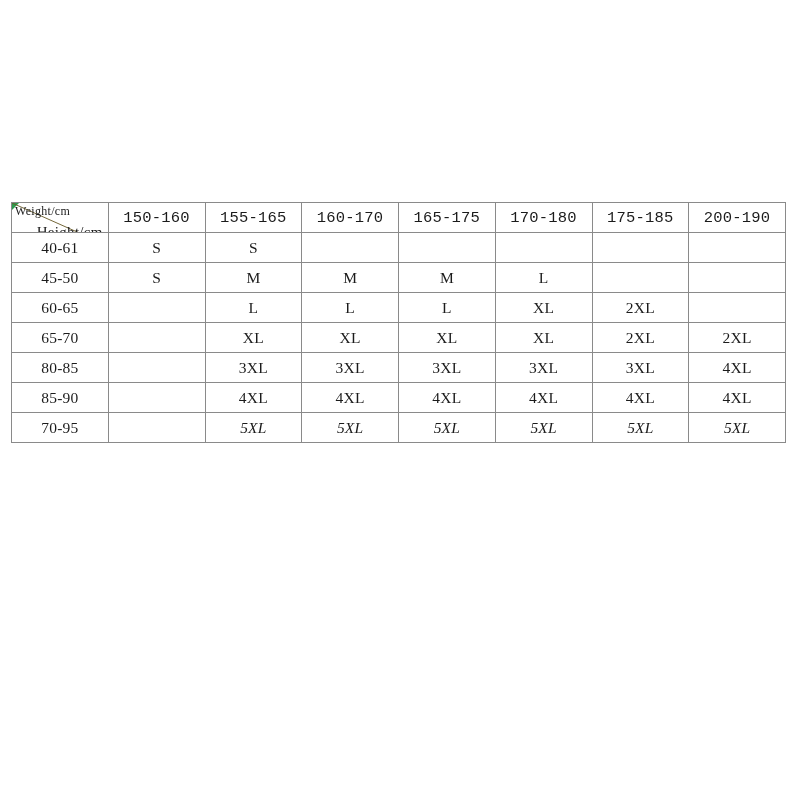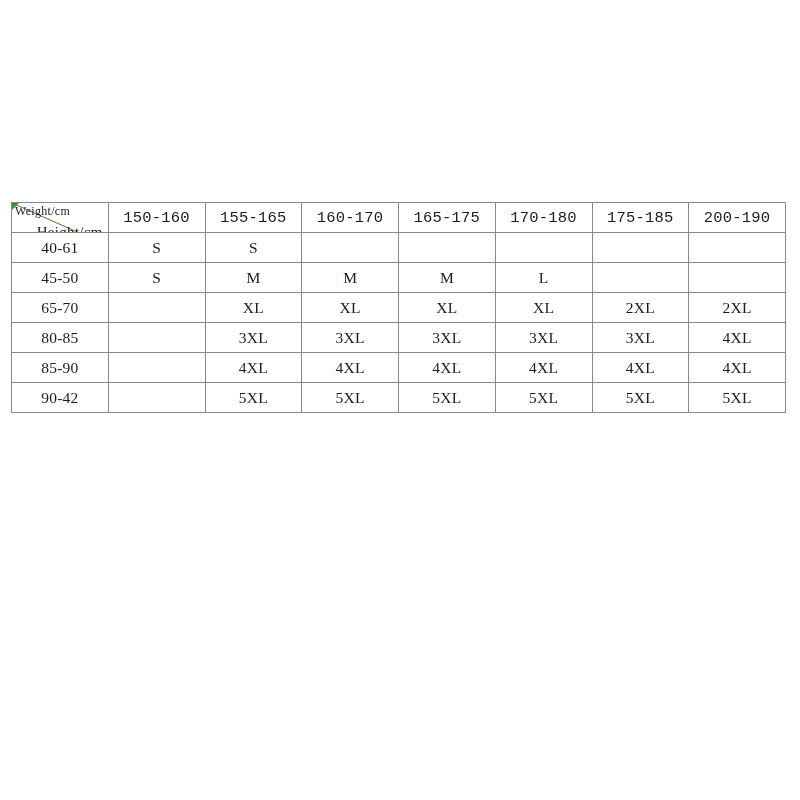--- a/index.html
+++ b/index.html
@@ -112,21 +112,21 @@
     border-right: 2px solid #6e6030;
     border-top: 1px solid #8d7b3c;
     border-bottom: 1px solid #8d7b3c;
     font-size: 16px;
     text-align: center;
     padding-right: 18px;
     letter-spacing: 0.4px;
   }
 
   tr.last-row td.wt { border-bottom: 2px solid #6e6030; }
-  tr.last-row td.val { border-bottom: 2px solid #6b6b6b; }
+  tr.last-row td.val { border-bottom: 2px solid #6b6b6b; font-style: italic; }
   td.val.edge-right { border-right: 2px solid #6b6b6b; }
   td.hdr.edge-right { border-right: 2px solid #44546a; }
 </style>
 </head>
 <body>
 
 <div id="canvas">
 
   <table id="size-table">
     <tbody>
@@ -166,20 +166,30 @@
         <td class="val">M</td>
         <td class="val">M</td>
         <td class="val">M</td>
         <td class="val">L</td>
         <td class="val"></td>
         <td class="val edge-right"></td>
       </tr>
 
 
 
+      <tr>
+        <td class="wt">60-65</td>
+        <td class="val"></td>
+        <td class="val">L</td>
+        <td class="val">L</td>
+        <td class="val">L</td>
+        <td class="val">XL</td>
+        <td class="val">2XL</td>
+        <td class="val edge-right"></td>
+      </tr>
 
       <tr>
         <td class="wt">65-70</td>
         <td class="val"></td>
         <td class="val">XL</td>
         <td class="val">XL</td>
         <td class="val">XL</td>
         <td class="val">XL</td>
         <td class="val">2XL</td>
         <td class="val edge-right">2XL</td>
@@ -203,21 +213,21 @@
         <td class="val"></td>
         <td class="val">4XL</td>
         <td class="val">4XL</td>
         <td class="val">4XL</td>
         <td class="val">4XL</td>
         <td class="val">4XL</td>
         <td class="val edge-right">4XL</td>
       </tr>
 
       <tr class="last-row">
-        <td class="wt">90-42</td>
+        <td class="wt">70-95</td>
         <td class="val"></td>
         <td class="val">5XL</td>
         <td class="val">5XL</td>
         <td class="val">5XL</td>
         <td class="val">5XL</td>
         <td class="val">5XL</td>
         <td class="val edge-right">5XL</td>
       </tr>
 
     </tbody>

